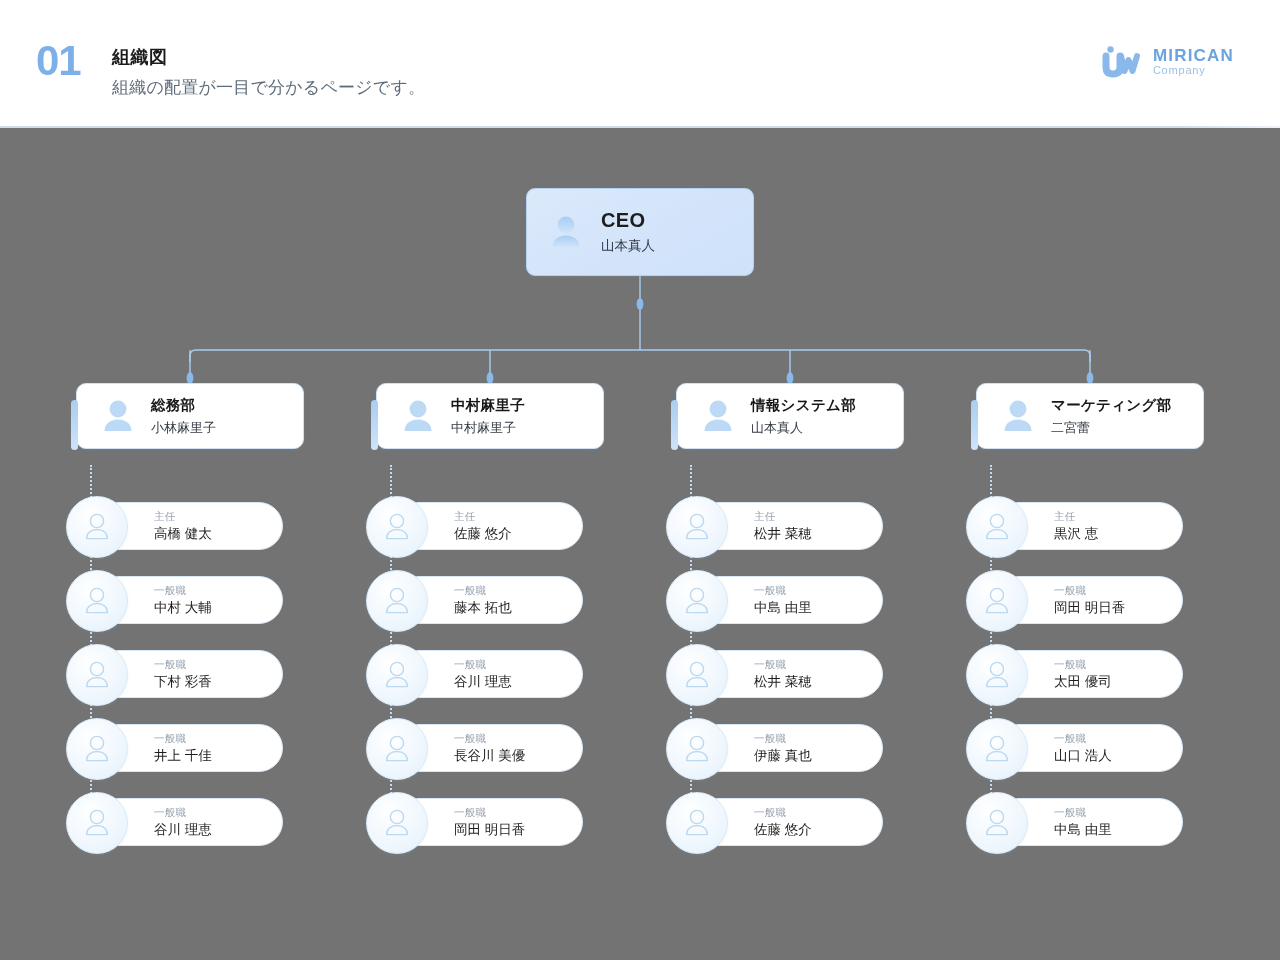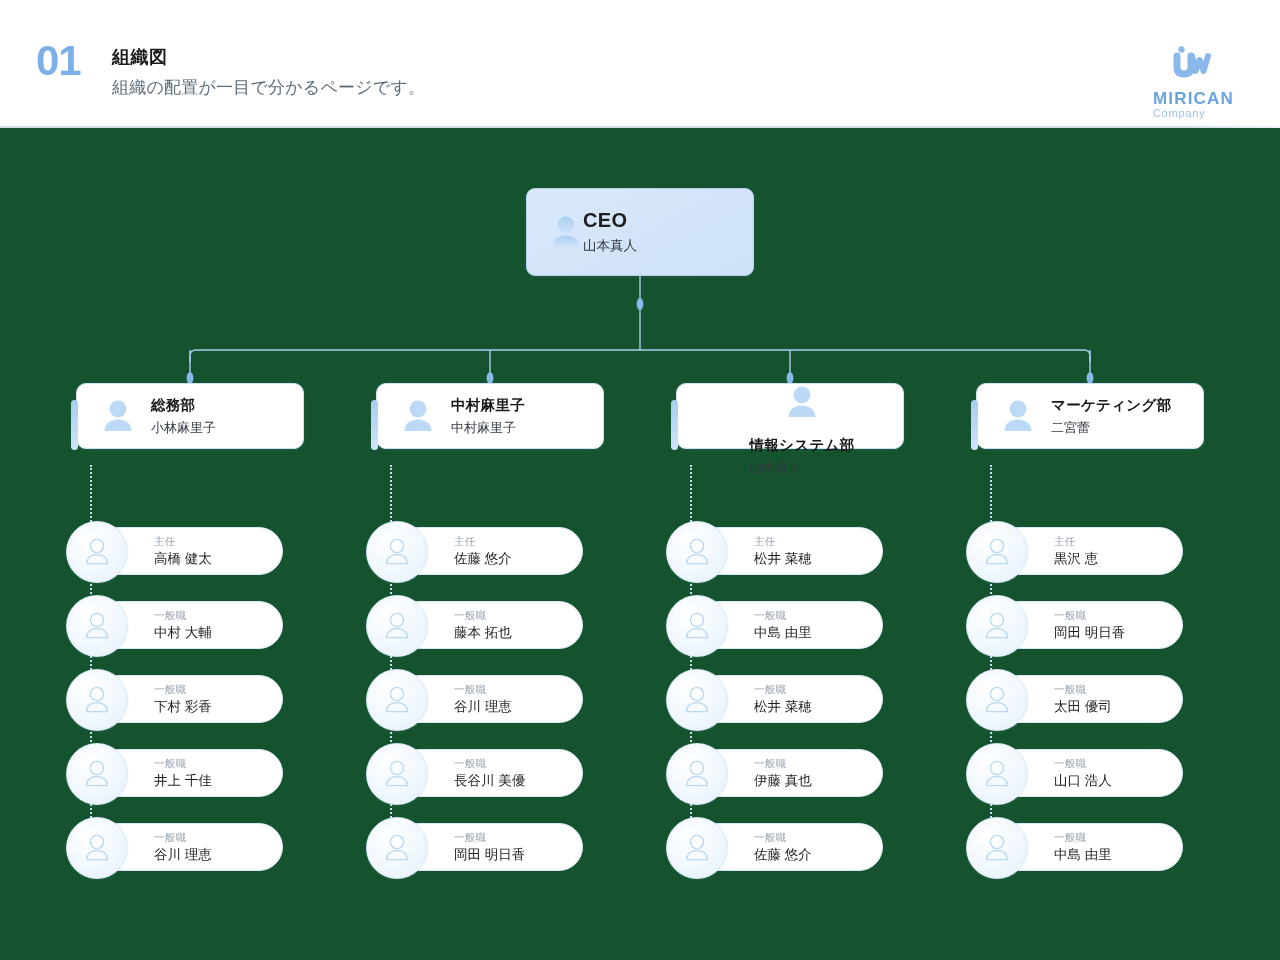--- a/index.html
+++ b/index.html
@@ -3,21 +3,21 @@
 <meta charset="utf-8">
 <style>
   * { margin:0; padding:0; box-sizing:border-box; }
   html, body {
     width:1280px; height:960px;
     font-family:"Liberation Sans","DejaVu Sans",sans-serif;
     background:#ffffff;
     overflow:hidden;
   }
 
-  .page { position:relative; width:1280px; height:960px; background:#14532d; }
+  .page { position:relative; width:1280px; height:960px; background:#737373; }
 
   
   .header {
     position:absolute; left:0; top:0; width:1280px; height:128px;
     background:#ffffff;
   }
   .header-divider {
     position:absolute; left:0; top:126px; width:1280px; height:2px;
     background:linear-gradient(to right,#cfdce8 0%,#cfdce8 92%,#eef3f8 100%);
   }
@@ -29,36 +29,36 @@
   .hdr-title {
     position:absolute; left:112px; top:45px;
     font-size:18px; font-weight:bold; color:#1b1b1b; letter-spacing:0.5px;
   }
   .hdr-sub {
     position:absolute; left:112px; top:76px;
     font-size:17px; color:#5d6b7a; letter-spacing:0.2px;
   }
 
   
-  .logo { position:absolute; right:46px; top:44px; display:flex; align-items:center; gap:10px;flex-direction:column; }
+  .logo { position:absolute; right:46px; top:44px; display:flex; align-items:center; gap:10px; }
   .logo-mark { width:42px; height:36px; }
   .logo-text { display:flex; flex-direction:column; line-height:1.05; }
   .logo-name { font-size:17px; font-weight:bold; color:#6aa3e0; letter-spacing:1.2px; }
   .logo-co  { font-size:11px; color:#9dbfe4; letter-spacing:0.8px; }
 
   
   .chart { position:absolute; left:0; top:128px; width:1280px; height:832px; }
   .wires { position:absolute; left:0; top:0; width:1280px; height:832px; pointer-events:none; }
 
   
   .ceo {
     position:absolute; left:526px; top:60px; width:228px; height:88px;
     background:linear-gradient(150deg,#dbe9fb 0%,#d3e4fa 55%,#cfe2fa 100%);
     border:1px solid #b5d0ef; border-radius:9px;
-    display:flex; align-items:center; padding-left:22px; gap:0;
+    display:flex; align-items:center; padding-left:22px; gap:18px;
     box-shadow:0 1px 3px rgba(120,160,210,0.13);
   }
   .ceo-txt { display:flex; flex-direction:column; gap:5px; }
   .ceo-role { font-size:20px; font-weight:bold; color:#1d1d1d; letter-spacing:0.4px; }
   .ceo-name { font-size:13.5px; color:#333a44; }
 
   
   .dept {
     position:absolute; top:255px; width:228px; height:66px;
     background:#ffffff;
@@ -73,21 +73,21 @@
   }
   .dept-txt { display:flex; flex-direction:column; gap:4px; }
   .dept-role { font-size:14.5px; font-weight:bold; color:#171717; letter-spacing:0.3px; }
   .dept-name { font-size:13px; color:#333a44; }
 
   
   .member {
     position:absolute; width:188px; height:48px;
     background:#ffffff;
     border:1px solid #d8e8f7; border-radius:24px;
-    display:flex; align-items:center; padding-left:58px;margin-top:25px;
+    display:flex; align-items:center; padding-left:58px;
   }
   .member-txt { display:flex; flex-direction:column; gap:1px; }
   .member-role { font-size:10.5px; color:#97a3b0; letter-spacing:0.2px; }
   .member-name { font-size:13.5px; color:#1d1d1d; }
 
   
   .avatar-c {
     position:absolute; left:-30px; top:-7px;
     width:62px; height:62px; border-radius:50%;
     background:radial-gradient(circle at 38% 32%,#ffffff 0%,#f3f9fe 45%,#e4f0fb 100%);
@@ -304,21 +304,21 @@
       <svg class="glyph-line" viewBox="0 0 30 32">
         <circle cx="15" cy="10" r="6.6" fill="none" stroke="#bcd9f0" stroke-width="1.4"></circle>
         <path d="M15 18.5 C8.6 18.5 4.6 22.4 4.6 27.6 L25.4 27.6 C25.4 22.4 21.4 18.5 15 18.5 Z" fill="none" stroke="#bcd9f0" stroke-width="1.4" stroke-linejoin="round"></path>
       </svg>
     </div>
     <div class="member-txt">
       <span class="member-role">一般職</span>
       <span class="member-name">岡田 明日香</span>
     </div>
   </div>
-        <div class="dept" style="left: 676px; flex-direction: column;">
+        <div class="dept" style="left: 676px;">
     <svg class="glyph-solid" viewBox="0 0 34 36">
       <circle cx="17" cy="11" r="8.4" fill="#bcd9f5"></circle>
       <path d="M17 21.5 C8.5 21.5 3.5 26.5 3.5 33 L30.5 33 C30.5 26.5 25.5 21.5 17 21.5 Z" fill="#bcd9f5"></path>
     </svg>
     <div class="dept-txt">
       <span class="dept-role">情報システム部</span>
       <span class="dept-name">山本真人</span>
     </div>
   </div>
         <div class="spine" style="left: 690px; top: 337px; height: 357px;"></div>

